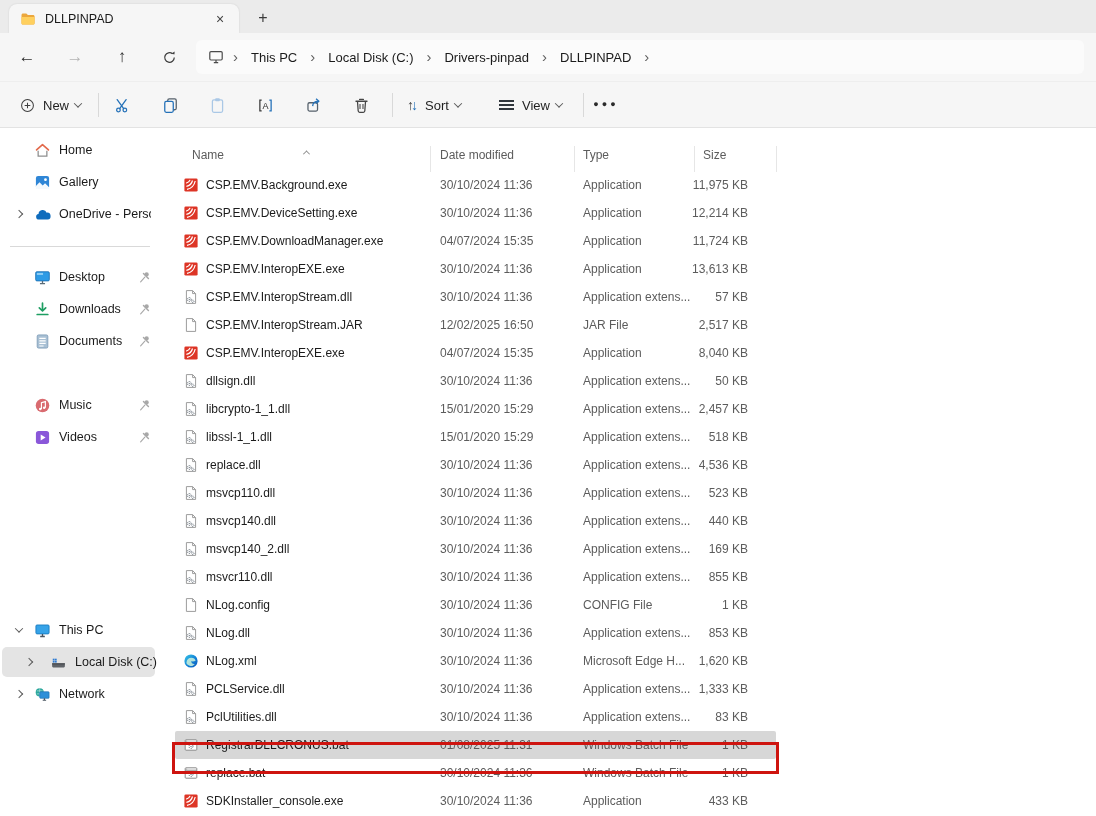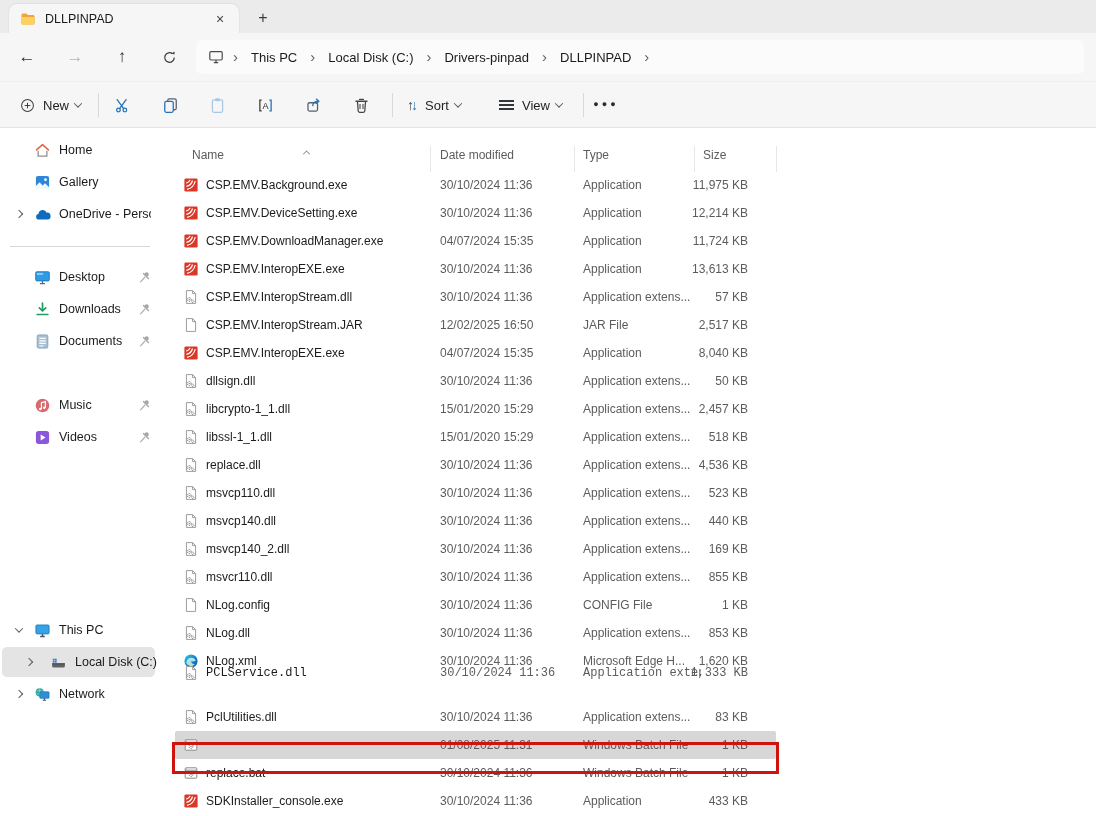--- a/index.html
+++ b/index.html
@@ -644,21 +644,21 @@
               </defs>
               <circle cx="8" cy="8" r="6.6" fill="url(#eg1)"></circle>
               <path d="M3.4 9.7c.3-3.1 2.3-4.9 5-4.9 2.2 0 3.9 1.2 4.2 3-1 .6-2.7.8-4.4.5 0 1.8 1.6 2.9 3.6 2.6-1 1.4-2.5 2.2-4.2 2-2.3-.3-4-1.6-4.2-3.2z" fill="#cdf2da" opacity="0.85"></path>
             </svg>
           </span>
           <span class="fcell f-name">NLog.xml</span>
           <span class="fcell f-date">30/10/2024 11:36</span>
           <span class="fcell f-type">Microsoft Edge H...</span>
           <span class="fcell f-size">1,620 KB</span>
         </div>
-        <div class="row" style="top: 516px; font-family: Liberation Mono, monospace;">
+        <div class="row" style="top: 532px;">
           <span class="f-icon">
             <svg viewBox="0 0 16 16" width="16" height="16">
               <path d="M3.4 1.6h6.2l3 3v9.8H3.4z" fill="#fff" stroke="#9c9c9c" stroke-width="1"></path>
               <path d="M9.6 1.6v3h3" fill="none" stroke="#9c9c9c" stroke-width="1"></path>
               <circle cx="6.3" cy="10.5" r="1.9" fill="none" stroke="#5f6a75" stroke-width="1" stroke-dasharray="1.1 0.9"></circle>
               <circle cx="6.3" cy="10.5" r="0.6" fill="#5f6a75"></circle>
               <circle cx="9.8" cy="12.3" r="1.2" fill="none" stroke="#5f6a75" stroke-width="0.9" stroke-dasharray="0.9 0.7"></circle>
             </svg>
           </span>
           <span class="fcell f-name">PCLService.dll</span>
@@ -684,20 +684,21 @@
         <div class="row selected" style="top: 588px;">
           <span class="f-icon">
             <svg viewBox="0 0 16 16" width="16" height="16">
               <rect x="2.2" y="2.8" width="11.6" height="10.4" rx="0.8" fill="#fff" stroke="#8a8a8a" stroke-width="1"></rect>
               <path d="M2.2 5.2h11.6" stroke="#8a8a8a" stroke-width="1"></path>
               <circle cx="3.7" cy="4" r="0.5" fill="#8a8a8a"></circle>
               <circle cx="8" cy="9.4" r="2" fill="none" stroke="#5f6a75" stroke-width="1" stroke-dasharray="1.1 0.9"></circle>
               <circle cx="8" cy="9.4" r="0.6" fill="#5f6a75"></circle>
             </svg>
           </span>
+          <span class="fcell f-name">RegistrarDLLCRONUS.bat</span>
           <span class="fcell f-date">01/08/2025 11:31</span>
           <span class="fcell f-type">Windows Batch File</span>
           <span class="fcell f-size">1 KB</span>
         </div>
         <div class="row" style="top: 616px;">
           <span class="f-icon">
             <svg viewBox="0 0 16 16" width="16" height="16">
               <rect x="2.2" y="2.8" width="11.6" height="10.4" rx="0.8" fill="#fff" stroke="#8a8a8a" stroke-width="1"></rect>
               <path d="M2.2 5.2h11.6" stroke="#8a8a8a" stroke-width="1"></path>
               <circle cx="3.7" cy="4" r="0.5" fill="#8a8a8a"></circle>

